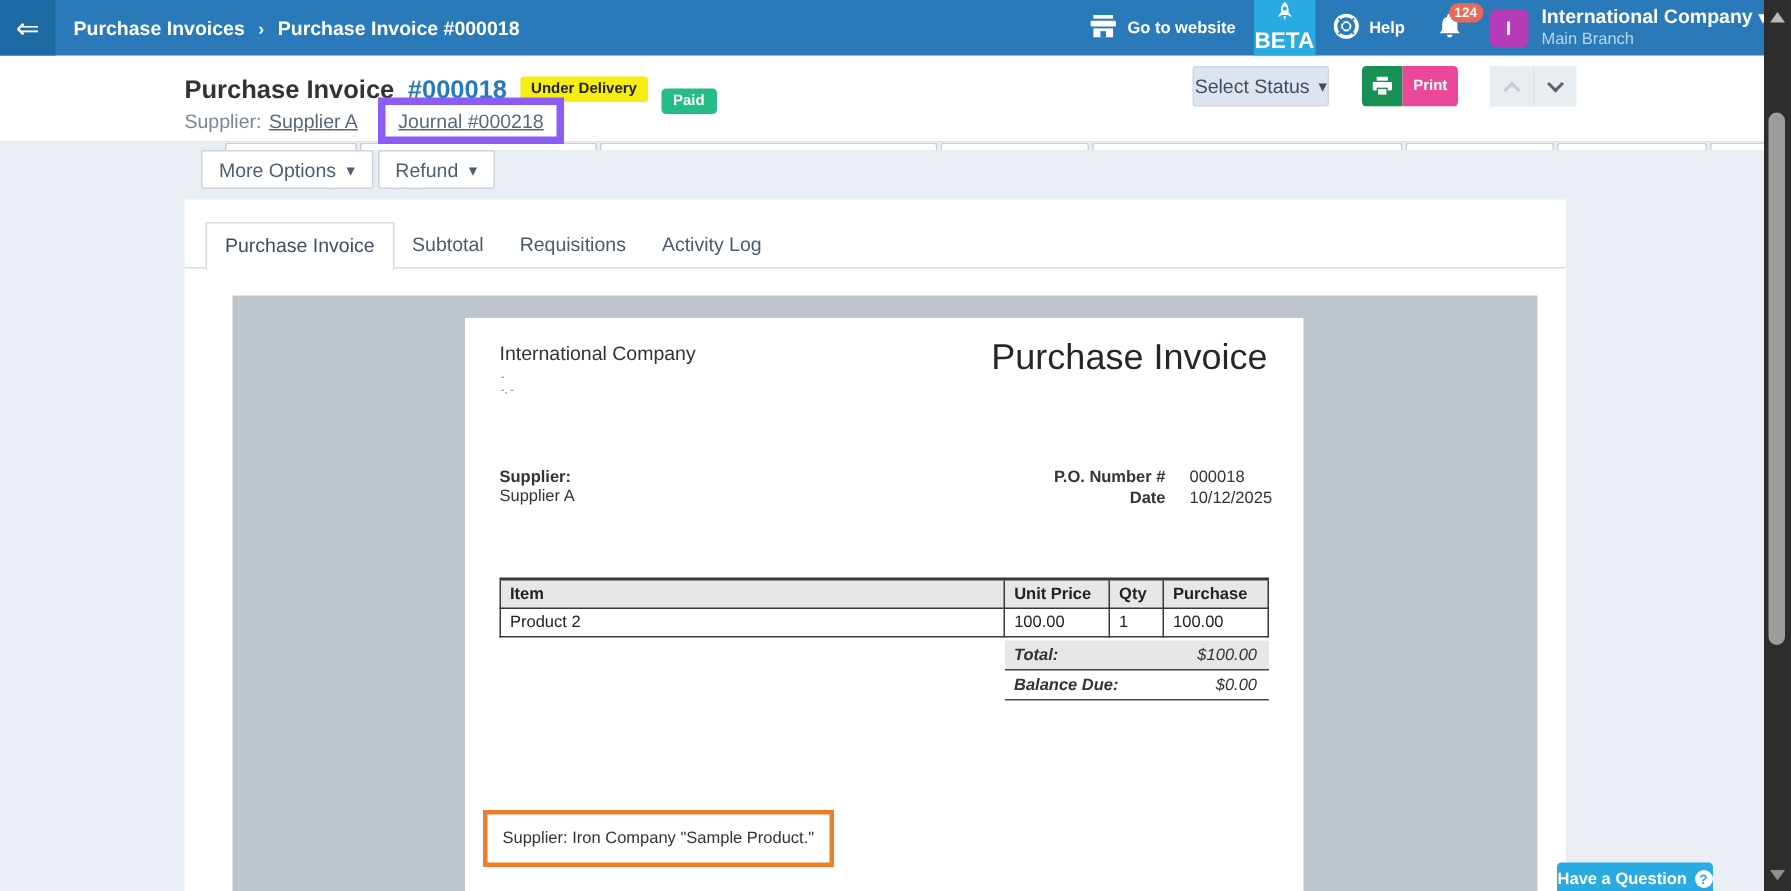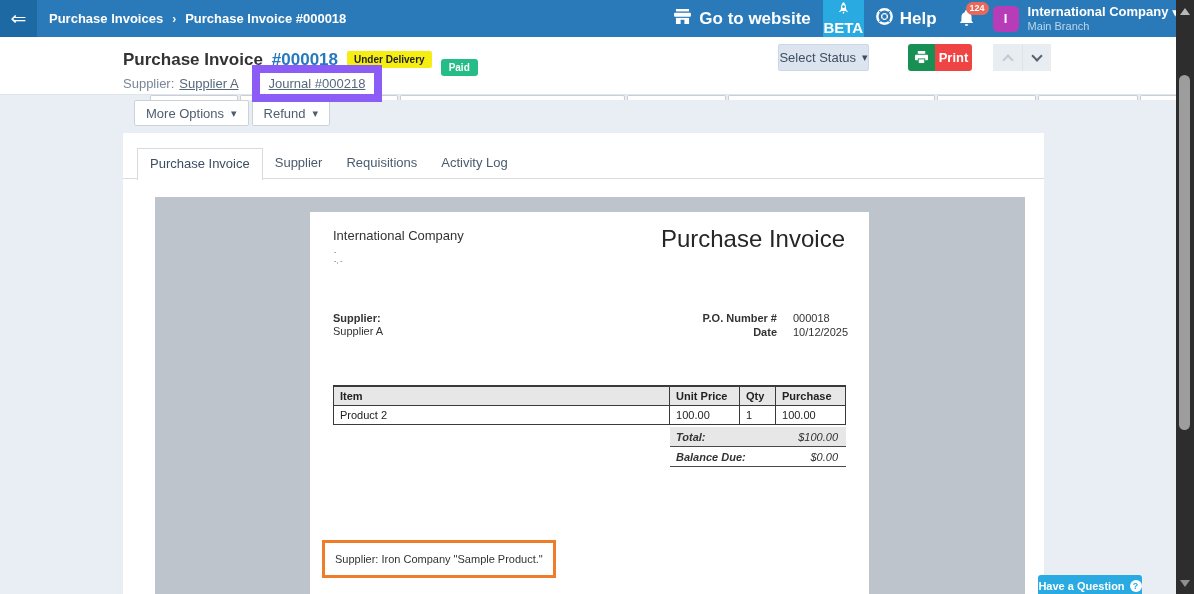--- a/index.html
+++ b/index.html
@@ -12,21 +12,21 @@
   
   .topbar { position:absolute; top:0; left:0; width:1194px; height:37px;
     background:#2a7ab9; color:#fff; display:flex; align-items:center; z-index:5; }
   .back-btn { width:37px; height:37px; background:#1d69a4; display:flex;
     align-items:center; justify-content:center; font-size:19px; cursor:pointer; }
   .crumbs { margin-left:12px; display:flex; align-items:center; gap:9px;
     font-size:13px; font-weight:600; }
   .crumb { cursor:pointer; }
   .crumb-sep { font-size:12px; font-weight:700; opacity:.95; }
   .topbar-right { margin-left:auto; display:flex; align-items:center; height:100%; }
-  .tb-item { display:flex; align-items:center; gap:7px; font-size:17px;
+  .tb-item { display:flex; align-items:center; gap:7px; font-size:11px;
     font-weight:600; padding:0 12px; height:100%; cursor:pointer; }
   .beta-block { width:41px; height:100%; background:#29abe2; display:flex;
     flex-direction:column; align-items:center; justify-content:center; gap:1px;
     font-size:15px; font-weight:700; cursor:pointer; }
   .bell-wrap { position:relative; width:36px; height:37px; display:flex;
     align-items:flex-end; justify-content:center; padding-bottom:6px; cursor:pointer; }
   .notif-badge { position:absolute; top:2px; right:-4px; background:#e8695a;
     color:#fff; font-size:9px; font-weight:700; padding:2px 4px; border-radius:8px;
     line-height:9px; }
   .avatar { width:26px; height:26px; border-radius:5px; background:#b73cb7;
@@ -45,31 +45,31 @@
   .page-title { font-size:17px; font-weight:700; color:#333; }
   .invoice-no { font-size:17px; font-weight:700; color:#2779bd; }
   .badge-yellow { background:#f6ee12; color:#222; font-size:10px; font-weight:700;
     padding:3px 7px; border-radius:2px; }
   .badge-green { background:#26bc87; color:#fff; font-size:10px; font-weight:700;
     padding:3px 8px; border-radius:3px;margin-top:16px; }
   .sub-row { position:absolute; left:123px; top:28px; display:flex;
     align-items:center; font-size:13px; color:#7a8694; }
   .sub-row a { color:#56697c; text-decoration:underline; cursor:pointer; }
   .supplier-label { margin-right:5px; }
-  .journal-box { border:8px solid #8b5cf6; padding:3px 9px; margin-left:13px; }
+  .journal-box { border:5px solid #8b5cf6; padding:3px 9px; margin-left:13px; }
   .hdr-btn { position:absolute; display:flex; align-items:center;
     justify-content:center; cursor:pointer; }
-  .btn-select { left:778px; top:7px; width:91px; height:27px; background:#dce4ef;
+  .btn-select { left:795px; top:7px; width:91px; height:27px; background:#dce4ef;
     color:#3e4e61; font-size:13px; gap:6px; border-radius:2px; border:1px solid #cdd8e6; }
   .btn-print { left:908px; top:7px; width:64px; height:27px; border-radius:3px;
     overflow:hidden; padding:0; }
   .print-icon-zone { width:27px; height:27px; background:#189054; display:flex;
     align-items:center; justify-content:center; }
-  .print-label-zone { flex:1; height:27px; background:#ef4444; color:#fff;
-    font-size:13px; font-weight:700; display:flex; align-items:center;
+  .print-label-zone { flex:1; height:27px; background:#ec4899; color:#fff;
+    font-size:10px; font-weight:700; display:flex; align-items:center;
     justify-content:center; }
   .btn-nav { top:7px; width:29px; height:27px; background:#e8edf2; }
   .btn-up { left:993px; color:#c3cad3; }
   .btn-down { left:1022px; color:#57626e; border-left:1px solid #dde3e9; }
   .chev { display:inline-block; width:8px; height:8px;
     border-right:2px solid currentColor; border-bottom:2px solid currentColor; }
   .chev.up { transform:rotate(-135deg); margin-top:4px; }
   .chev.down { transform:rotate(45deg); margin-top:-3px; }
 
   
@@ -268,21 +268,21 @@
     </div>
     <div class="btn-light">
       <span>Refund</span>
       <span class="caret">▾</span>
     </div>
   </div>
 
   <div class="card">
     <div class="tabbar">
       <div class="tab active">Purchase Invoice</div>
-      <div class="tab">Supplier</div>
+      <div class="tab">Subtotal</div>
       <div class="tab">Requisitions</div>
       <div class="tab">Activity Log</div>
     </div>
 
     <div class="viewer">
       <div class="paper">
         <div class="abs inv-company">International Company</div>
         <div class="abs inv-addr inv-addr1">-</div>
         <div class="abs inv-addr inv-addr2">-, -</div>
         <div class="abs inv-title">Purchase Invoice</div>

